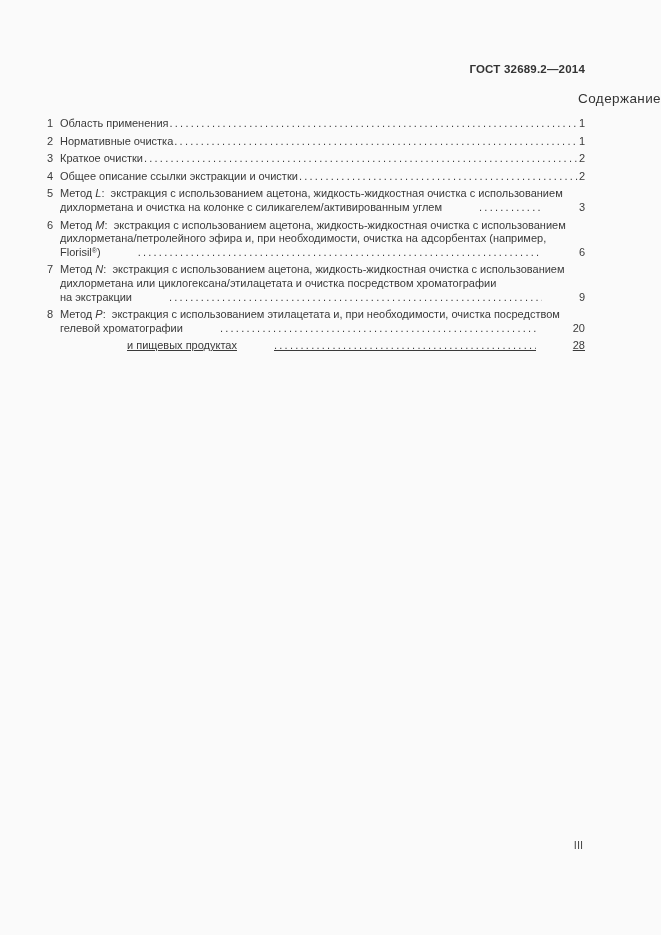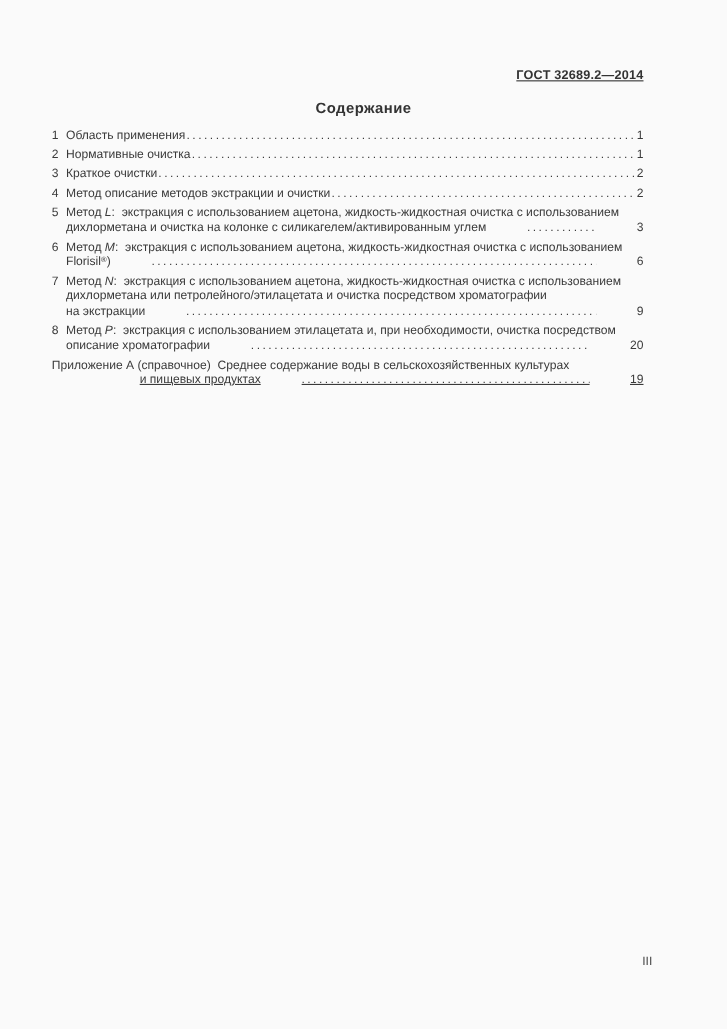--- a/index.html
+++ b/index.html
@@ -17,29 +17,28 @@
     overflow: hidden;
   }
   .doc-code {
     position: absolute;
     top: 63px;
     right: 76px;
     font-weight: bold;
     font-size: 11.5px;
     color: #333;
     letter-spacing: 0.2px;
-    text-decoration: underline;
   }
   .page-title {
     position: absolute;
     top: 91px;
     left: 0;
     width: 661px;
-    text-align: center;
-    font-weight: bold;
+    text-align: right;
+    font-weight: normal;
     font-size: 13.5px;
     color: #333;
     letter-spacing: 0.4px;
   }
   .toc {
     position: absolute;
     top: 117px;
     left: 47px;
     width: 538px;
   }
@@ -69,24 +68,23 @@
     min-width: 0;
     overflow: hidden;
     white-space: nowrap;
     margin: 0 1px;
     letter-spacing: -0.4px;
   }
   .pg { flex: none; }
   .folio {
     position: absolute;
     top: 839px;
-    right: 68px;
+    right: 78px;
     font-size: 11px;
     color: #4a4a4a;
-    margin-top: 29px;
   }
 </style>
 </head>
 <body>
 
 <div class="doc-code">ГОСТ 32689.2—2014</div>
 
 <div class="page-title">Содержание</div>
 
 <div class="toc">
@@ -110,77 +108,77 @@
       <div class="line first last">
         <span class="num">3</span>
         <span class="text"><span>Краткое очистки</span></span>
         <span class="leader">. . . . . . . . . . . . . . . . . . . . . . . . . . . . . . . . . . . . . . . . . . . . . . . . . . . . . . . . . . . . . . . . . . . . . . . . . . . . . . . . . . . . . . . . . . . . . . . . . . . . . . . . . . . . . . . . . . . . . . . . . . . . . . . . . . . . . . . . . . . . . . . . . . . . . . . . . . . . . . . . . . . . . . . . . . . . . . . . . . . . . . . . . . . . . . . . . . . . . . . . </span>
         <span class="pg">2</span>
       </div>
     </div>
     <div class="entry">
       <div class="line first last">
         <span class="num">4</span>
-        <span class="text"><span>Метод описание методов экстракции и очистки</span></span>
+        <span class="text"><span>Общее описание ссылки экстракции и очистки</span></span>
         <span class="leader">. . . . . . . . . . . . . . . . . . . . . . . . . . . . . . . . . . . . . . . . . . . . . . . . . . . . . . . . . . . . . . . . . . . . . . . . . . . . . . . . . . . . . . . . . . . . . . . . . . . . . . . . . . . . . . . . . . . . . . . . . . . . . . . . . . . . . . . . . . . . . . . . . . . . . . . . . . . . . . . . . . . . . . . . . . . . . . . . . . . . . . . . . . . . . . . . . . . . . . . . </span>
         <span class="pg">2</span>
       </div>
     </div>
     <div class="entry">
       <div class="line first">
         <span class="num">5</span>
         <span class="text"><span>Метод </span><i>L</i><span>:&nbsp; экстракция с использованием ацетона, жидкость-жидкостная очистка с использованием</span></span>
       </div>
       <div class="line cont last">
         <span class="text"><span>дихлорметана и очистка на колонке с силикагелем/активированным углем</span></span>
         <span class="leader">. . . . . . . . . . . . . . . . . . . . . . . . . . . . . . . . . . . . . . . . . . . . . . . . . . . . . . . . . . . . . . . . . . . . . . . . . . . . . . . . . . . . . . . . . . . . . . . . . . . . . . . . . . . . . . . . . . . . . . . . . . . . . . . . . . . . . . . . . . . . . . . . . . . . . . . . . . . . . . . . . . . . . . . . . . . . . . . . . . . . . . . . . . . . . . . . . . . . . . . . </span>
         <span class="pg">3</span>
       </div>
     </div>
     <div class="entry">
       <div class="line first">
         <span class="num">6</span>
         <span class="text"><span>Метод </span><i>M</i><span>:&nbsp; экстракция с использованием ацетона, жидкость-жидкостная очистка с использованием</span></span>
       </div>
+      <div class="line cont">
+        <span class="text"><span>дихлорметана/петролейного эфира и, при необходимости, очистка на адсорбентах (например,</span></span>
+      </div>
       <div class="line cont last">
         <span class="text"><span>Florisil</span><sup>®</sup><span>)</span></span>
         <span class="leader">. . . . . . . . . . . . . . . . . . . . . . . . . . . . . . . . . . . . . . . . . . . . . . . . . . . . . . . . . . . . . . . . . . . . . . . . . . . . . . . . . . . . . . . . . . . . . . . . . . . . . . . . . . . . . . . . . . . . . . . . . . . . . . . . . . . . . . . . . . . . . . . . . . . . . . . . . . . . . . . . . . . . . . . . . . . . . . . . . . . . . . . . . . . . . . . . . . . . . . . . </span>
         <span class="pg">6</span>
       </div>
     </div>
     <div class="entry">
       <div class="line first">
         <span class="num">7</span>
         <span class="text"><span>Метод </span><i>N</i><span>:&nbsp; экстракция с использованием ацетона, жидкость-жидкостная очистка с использованием</span></span>
       </div>
       <div class="line cont">
-        <span class="text"><span>дихлорметана или петролейного/этилацетата и очистка посредством хроматографии</span></span>
+        <span class="text"><span>дихлорметана или циклогексана/этилацетата и очистка посредством хроматографии</span></span>
       </div>
       <div class="line cont last">
         <span class="text"><span>на экстракции</span></span>
         <span class="leader">. . . . . . . . . . . . . . . . . . . . . . . . . . . . . . . . . . . . . . . . . . . . . . . . . . . . . . . . . . . . . . . . . . . . . . . . . . . . . . . . . . . . . . . . . . . . . . . . . . . . . . . . . . . . . . . . . . . . . . . . . . . . . . . . . . . . . . . . . . . . . . . . . . . . . . . . . . . . . . . . . . . . . . . . . . . . . . . . . . . . . . . . . . . . . . . . . . . . . . . . </span>
         <span class="pg">9</span>
       </div>
     </div>
     <div class="entry">
       <div class="line first">
         <span class="num">8</span>
         <span class="text"><span>Метод </span><i>P</i><span>:&nbsp; экстракция с использованием этилацетата и, при необходимости, очистка посредством</span></span>
       </div>
       <div class="line cont last">
-        <span class="text"><span>описание хроматографии</span></span>
+        <span class="text"><span>гелевой хроматографии</span></span>
         <span class="leader">. . . . . . . . . . . . . . . . . . . . . . . . . . . . . . . . . . . . . . . . . . . . . . . . . . . . . . . . . . . . . . . . . . . . . . . . . . . . . . . . . . . . . . . . . . . . . . . . . . . . . . . . . . . . . . . . . . . . . . . . . . . . . . . . . . . . . . . . . . . . . . . . . . . . . . . . . . . . . . . . . . . . . . . . . . . . . . . . . . . . . . . . . . . . . . . . . . . . . . . . </span>
         <span class="pg">20</span>
       </div>
     </div>
     <div class="entry appendix">
-      <div class="line first">
-        <span class="text"><span>Приложение А (справочное)&nbsp; Среднее содержание воды в сельскохозяйственных культурах</span></span>
-      </div>
       <div class="line cont last">
         <span class="text"><span>и пищевых продуктах</span></span>
         <span class="leader">. . . . . . . . . . . . . . . . . . . . . . . . . . . . . . . . . . . . . . . . . . . . . . . . . . . . . . . . . . . . . . . . . . . . . . . . . . . . . . . . . . . . . . . . . . . . . . . . . . . . . . . . . . . . . . . . . . . . . . . . . . . . . . . . . . . . . . . . . . . . . . . . . . . . . . . . . . . . . . . . . . . . . . . . . . . . . . . . . . . . . . . . . . . . . . . . . . . . . . . . </span>
-        <span class="pg">19</span>
+        <span class="pg">28</span>
       </div>
     </div>
   </div>
 
 <div class="folio">III</div>
 
 </body></html>

